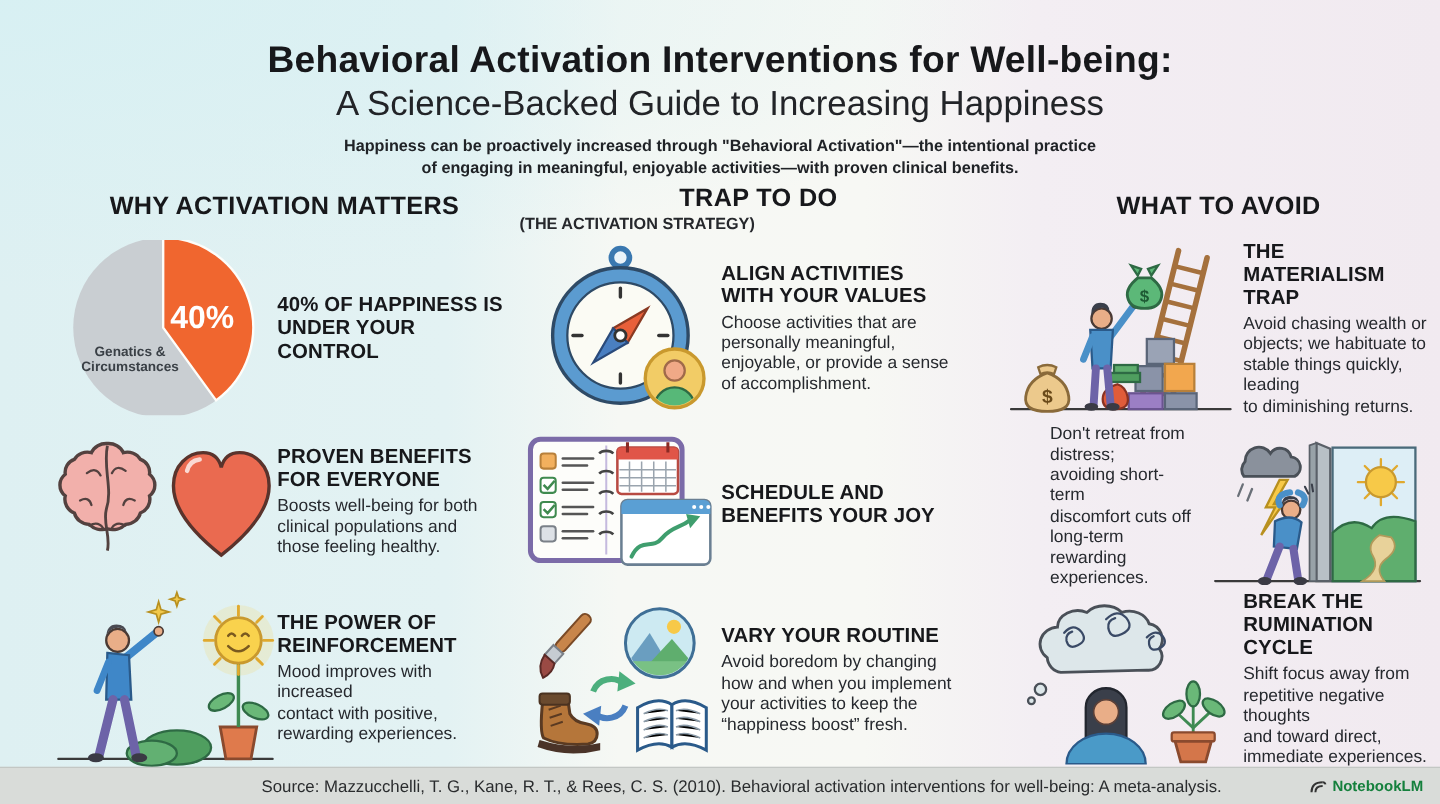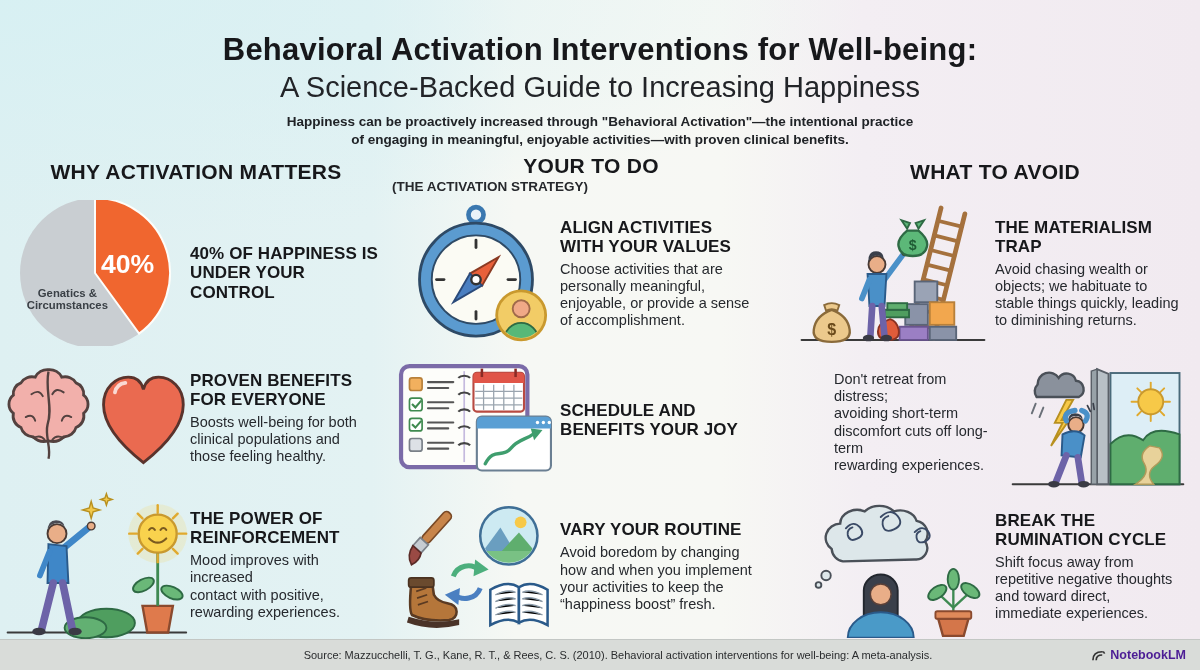--- a/index.html
+++ b/index.html
@@ -9,38 +9,38 @@
       radial-gradient(120% 60% at 0% 0%, rgba(215,240,243,.9) 0%, rgba(215,240,243,0) 60%),
       linear-gradient(90deg,#def0f2 0%,#e3f2f3 31%,#f6f8f4 43%,#f7f8f4 60%,#f3eef3 72%,#f1eaf0 100%);
     font-family:"Liberation Sans",sans-serif;color:#1d2024;
   }
   .header{text-align:center;padding-top:32px;}
   .h1{font-size:31px;font-weight:800;letter-spacing:.2px;color:#17181b;}
   .h2{font-size:29px;font-weight:400;margin-top:3px;color:#222428;}
   .desc{font-size:13.5px;font-weight:700;line-height:1.35;margin-top:9px;white-space:pre-line;color:#202327;}
   .cols{position:absolute;left:0;right:0;top:148px;bottom:30px;display:flex;}
   .col{display:flex;flex-direction:column;}
-  .col1{width:392px;} .col2{width:398px;} .col3{flex:1;}
+  .col1{width:392px;padding-left:41px;} .col2{width:398px;} .col3{flex:1;}
   .colhead-wrap{height:52px;}
   .colhead{text-align:center;font-size:21px;font-weight:800;letter-spacing:.3px;padding-top:12px;color:#17181b;}
   .col2 .colhead{padding-top:6px;}
   .colsub{font-size:13.5px;font-weight:700;margin-top:1px;color:#26282c;}
   .rows{flex:1;display:flex;flex-direction:column;}
   .row{flex:1;display:flex;align-items:center;}
   .art{flex:none;display:flex;justify-content:center;align-items:center;}
   .a185{width:190px;text-align:right;} .a165{width:168px;} .a200{width:205px;}
   .txt{flex:1;padding-right:8px;}
   .row-rev .txt{padding-left:44px;padding-right:0;}
   .t-title{font-size:17px;font-weight:800;line-height:1.12;white-space:pre-line;color:#17181b;letter-spacing:.1px;}
   .t-body{font-size:14.5px;line-height:1.18;margin-top:5px;white-space:pre-line;color:#26292e;}
   .footer{position:absolute;left:0;right:0;bottom:0;height:30px;background:#d9dcd9;
     display:flex;align-items:center;justify-content:center;border-top:1px solid #c3c7c4;}
-  .src{font-size:11px;color:#2a2c2e;margin-left:36px;}
+  .src{font-size:14px;color:#2a2c2e;margin-left:36px;}
   .wm{position:absolute;right:14px;top:0;bottom:0;display:flex;align-items:center;gap:4px;
-      font-size:12.5px;font-weight:700;color:#4c1d95;}
+      font-size:12.5px;font-weight:700;color:#15803d;}
   svg text{font-family:"Liberation Sans",sans-serif;}
 </style>
 </head>
 <body>
 
 <div class="canvas">
 
   <div class="header">
     <div class="h1">Behavioral Activation Interventions for Well-being:</div>
     <div class="h2">A Science-Backed Guide to Increasing Happiness</div>
@@ -148,21 +148,21 @@
 contact with positive,
 rewarding experiences.</div>
           </div>
         </div>
 
       </div>
     </section>
 
     <section class="col col2">
       <div class="colhead-wrap">
-        <div class="colhead">YOUR TO DO</div>
+        <div class="colhead">TRAP TO DO</div>
         <div class="colsub">(THE ACTIVATION STRATEGY)</div>
       </div>
       <div class="rows">
 
         <div class="row">
           <div class="art a165">
             <svg width="160" height="142" viewBox="0 0 170 150">
               <circle cx="85" cy="13" r="8" fill="#eaf3f9" stroke="#3a78b0" stroke-width="5"></circle>
               <circle cx="85" cy="82" r="60" fill="#5b9bd0" stroke="#2e4a66" stroke-width="3"></circle>
               <circle cx="85" cy="82" r="47" fill="#fbfbf4" stroke="#2e4a66" stroke-width="2"></circle>

